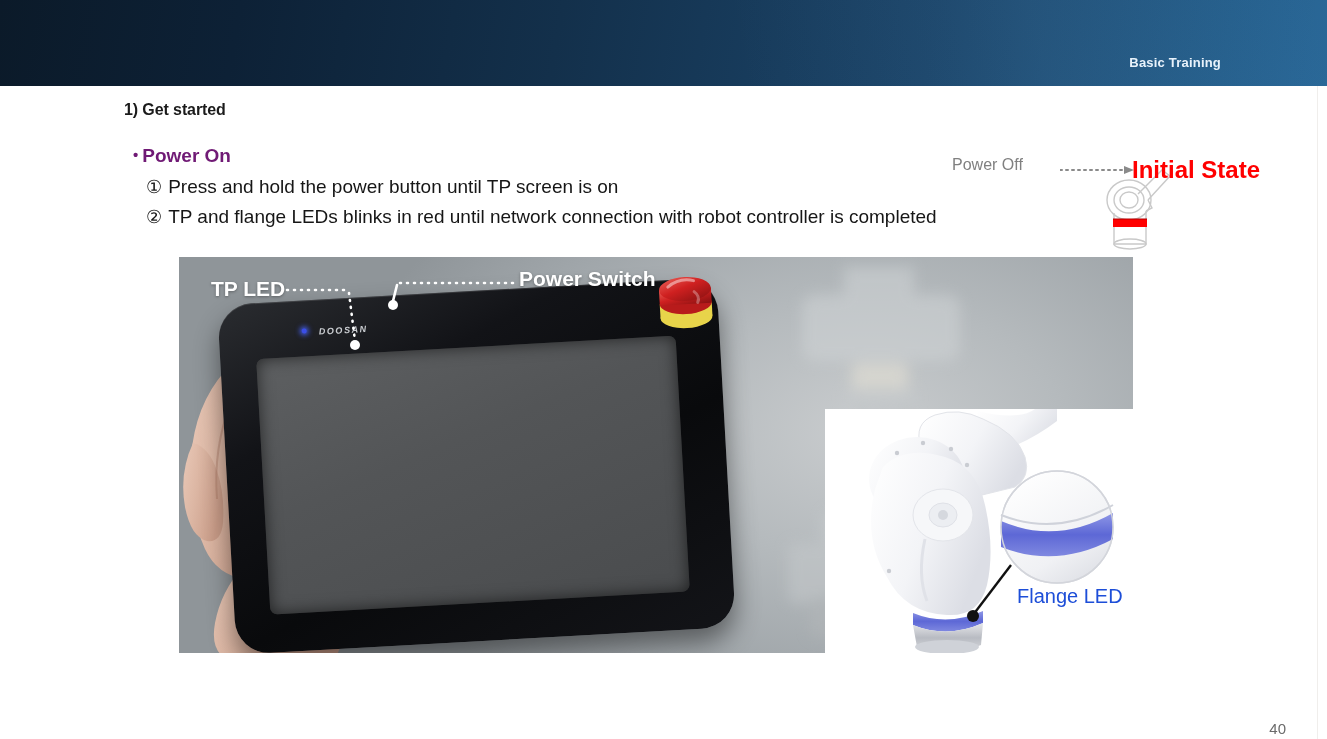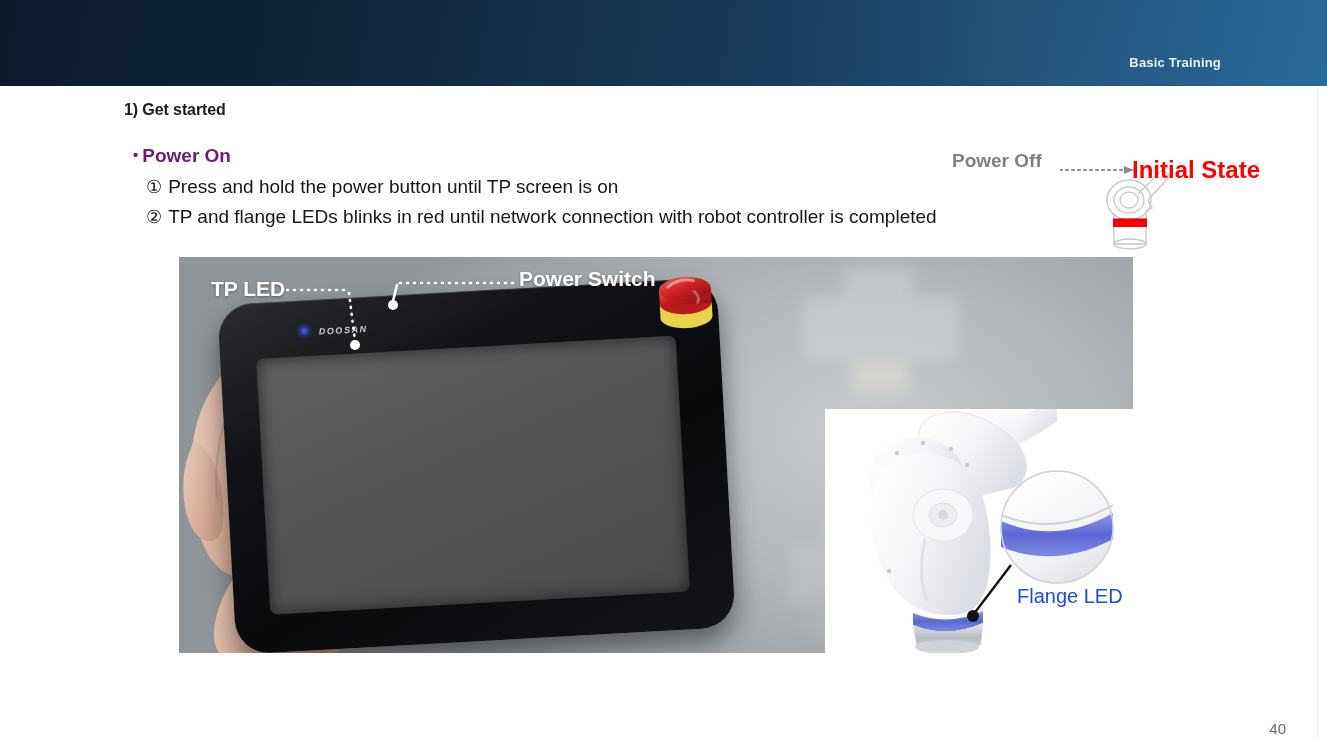--- a/index.html
+++ b/index.html
@@ -116,23 +116,23 @@
   .state-group {
     position: absolute;
     left: 944px;
     top: 150px;
     width: 330px;
     height: 100px;
   }
   .power-off-label {
     position: absolute;
     left: 8px;
-    top: 0;
-    font-size: 19px;
-    font-weight: 700;
+    top: 6px;
+    font-size: 16px;
+    font-weight: 400;
     color: #808080;
     white-space: nowrap;
   }
   .initial-state-label {
     position: absolute;
     left: 188px;
     top: 6px;
     font-size: 24px;
     font-weight: 700;
     color: #ff0000;

